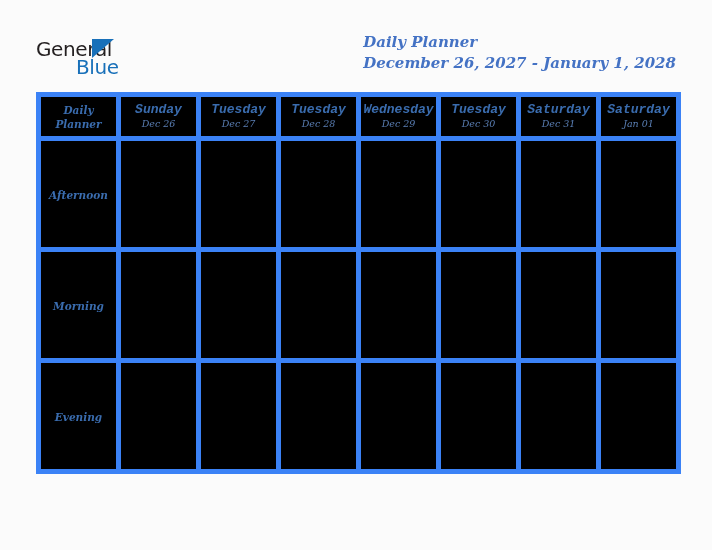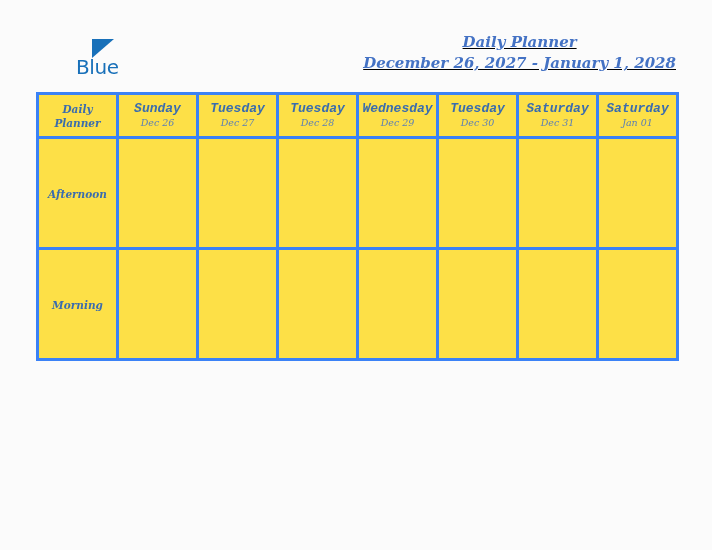--- a/index.html
+++ b/index.html
@@ -60,22 +60,21 @@
     font-weight: 400;
     color: #1870b9;
     letter-spacing: -0.4px;
     line-height: 22px;
   }
 
   #title-block {
     position: absolute;
     right: 36px;
     top: 32px;
-    text-align: center;
-    text-decoration: underline;
+    text-align: left;
   }
   #planner-title {
     font-family: "DejaVu Serif", serif;
     font-style: italic;
     font-weight: bold;
     font-size: 15px;
     color: #4472c4;
     line-height: 20px;
     white-space: nowrap;
   }
@@ -92,26 +91,26 @@
   
   #planner-table {
     position: absolute;
     left: 36px;
     top: 92px;
     border-collapse: collapse;
     table-layout: fixed;
   }
   #planner-table td,
   #planner-table th {
-    border: 3px solid #3b82f6;
+    border: 5px solid #3b82f6;
     padding: 0;
     margin: 0;
     width: 80px;
     box-sizing: border-box;
-    background: #fde047;
+    background: #000000;
   }
 
   thead th {
     height: 44px;
     background: #dfe8d0;
     vertical-align: middle;
     text-align: center;
   }
   .hdr-day {
     font-family: Liberation Mono, monospace;
@@ -159,20 +158,21 @@
   tbody td.slot {
     background: #fdfdfd;
   }
 </style>
 </head>
 <body>
 
 <div id="header">
 
   <div id="logo">
+    <span id="logo-general">General</span>
     <span id="logo-triangle"></span>
     <span id="logo-blue">Blue</span>
   </div>
 
   <div id="title-block">
     <div id="planner-title">Daily Planner</div>
     <div id="planner-daterange">December 26, 2027 - January 1, 2028</div>
   </div>
 
 </div>
@@ -235,15 +235,27 @@
       </td>
       <td class="slot"></td>
       <td class="slot"></td>
       <td class="slot"></td>
       <td class="slot"></td>
       <td class="slot"></td>
       <td class="slot"></td>
       <td class="slot"></td>
     </tr>
 
+    <tr>
+      <td class="row-label">
+        <span class="row-label-text">Evening</span>
+      </td>
+      <td class="slot"></td>
+      <td class="slot"></td>
+      <td class="slot"></td>
+      <td class="slot"></td>
+      <td class="slot"></td>
+      <td class="slot"></td>
+      <td class="slot"></td>
+    </tr>
 
   </tbody>
 </table>
 
 </body></html>

